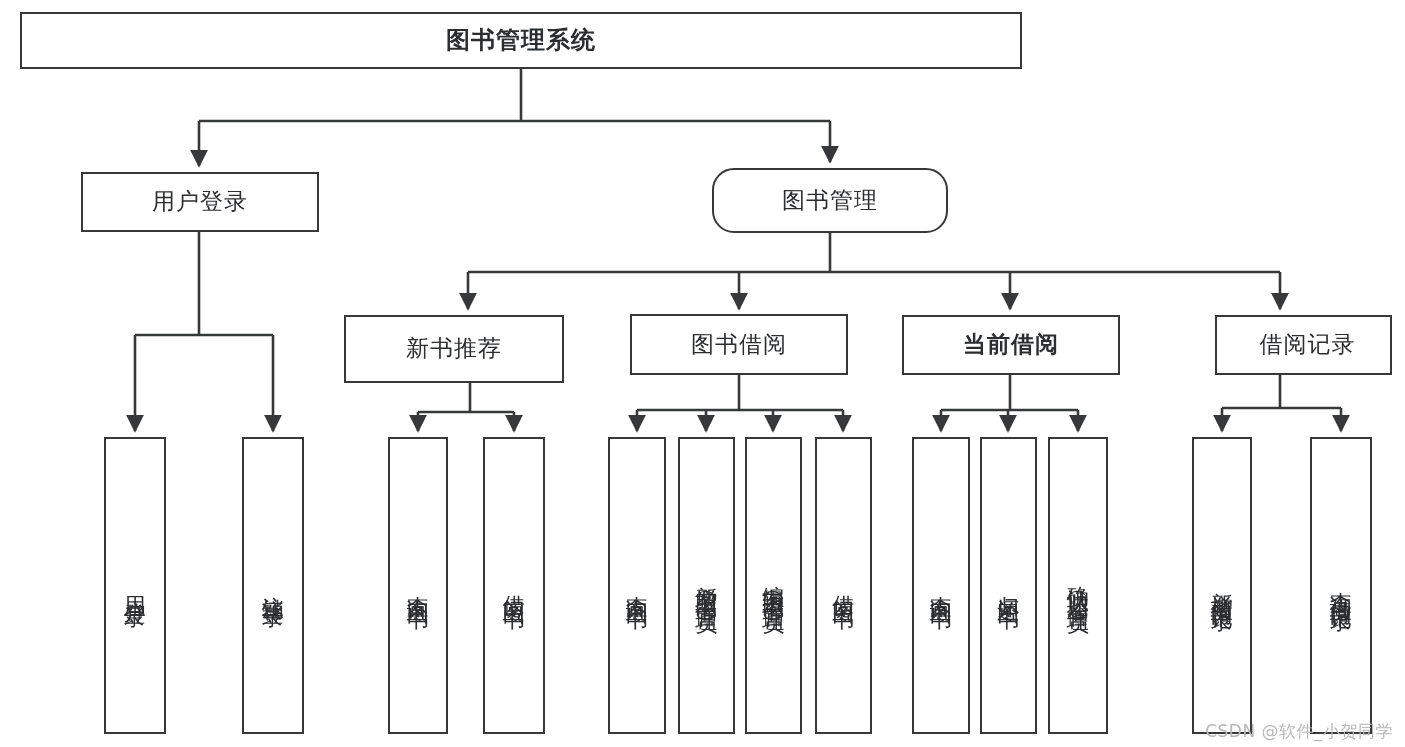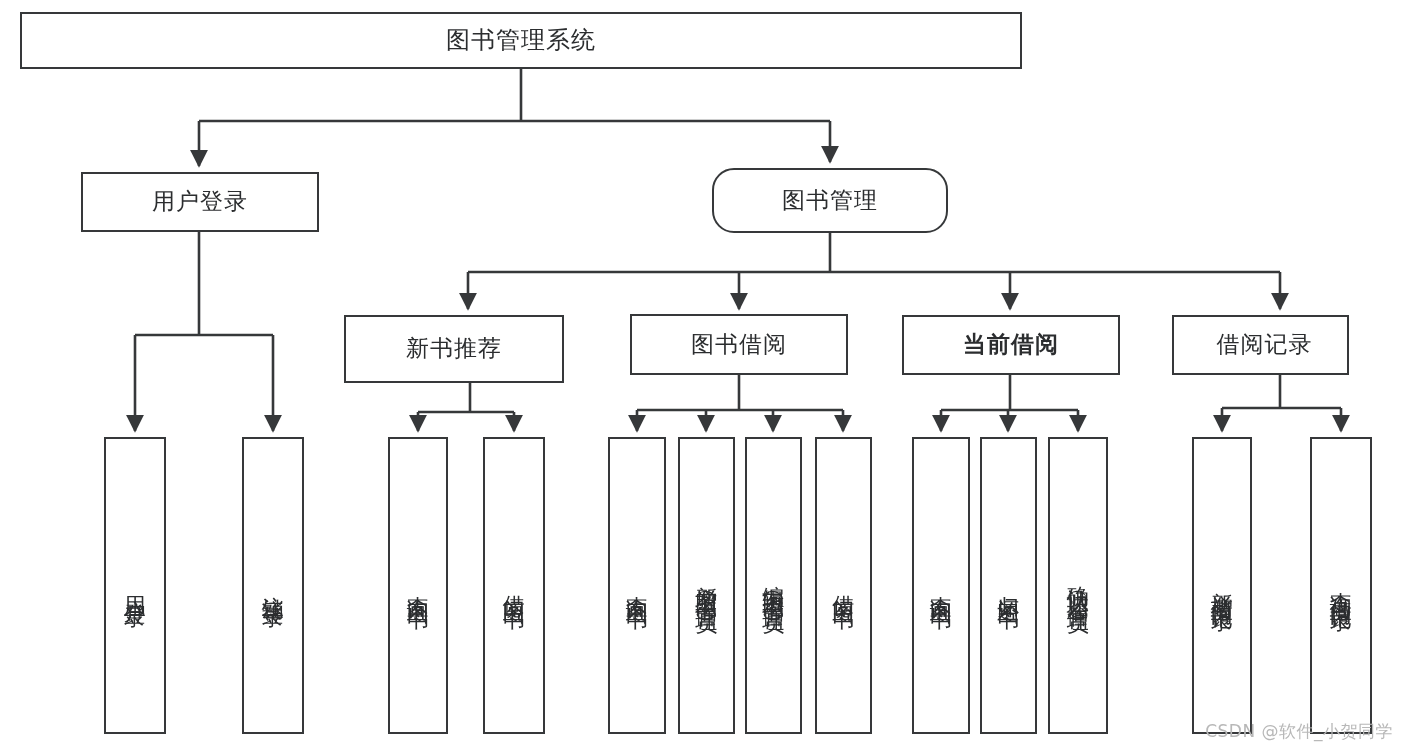--- a/index.html
+++ b/index.html
@@ -50,20 +50,21 @@
     padding-bottom: 4px;
     text-align: center;
   }
   .node.vert .lbl {
     writing-mode: vertical-rl;
     text-orientation: upright;
     white-space: nowrap;
   }
   #root-node {
     font-size: 24px;
+    font-weight: bold;
   }
   #watermark {
     position: absolute;
     right: 12px;
     bottom: 4px;
     font-size: 17px;
     color: #b8b8b8;
     letter-spacing: 0.5px;
     white-space: nowrap;
   }
@@ -140,21 +141,21 @@
   </div>
 
   <div class="node horiz" style="left:630px; top:314px; width:218px; height:61px;">
     <span class="lbl">图书借阅</span>
   </div>
 
   <div class="node horiz" style="left:902px; top:315px; width:218px; height:60px;font-weight:bold;">
     <span class="lbl">当前借阅</span>
   </div>
 
-  <div class="node horiz" style="left:1172px; top:315px; width:177px; height:60px;padding-left:8px;">
+  <div class="node horiz" style="left:1215px; top:315px; width:177px; height:60px;padding-left:8px;">
     <span class="lbl">借阅记录</span>
   </div>
 
   <div class="node vert" style="left:104px; top:437px; width:62px; height:297px;">
     <span class="lbl">用户登录</span>
   </div>
 
   <div class="node vert" style="left:242px; top:437px; width:62px; height:297px;">
     <span class="lbl">注销登录</span>
   </div>

